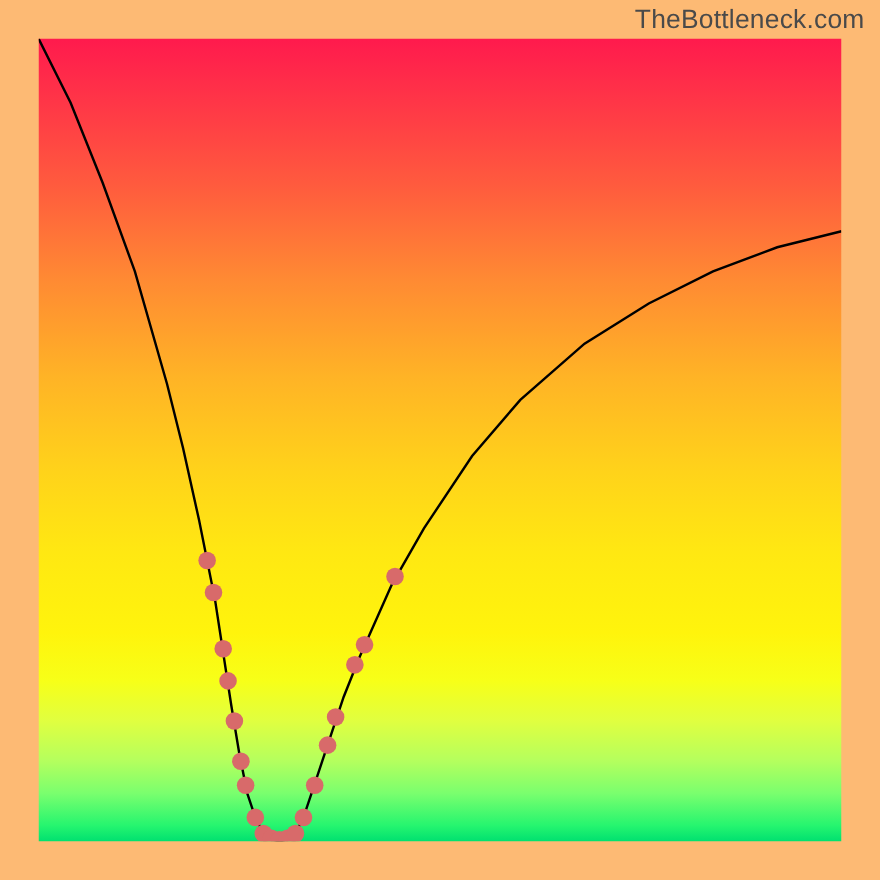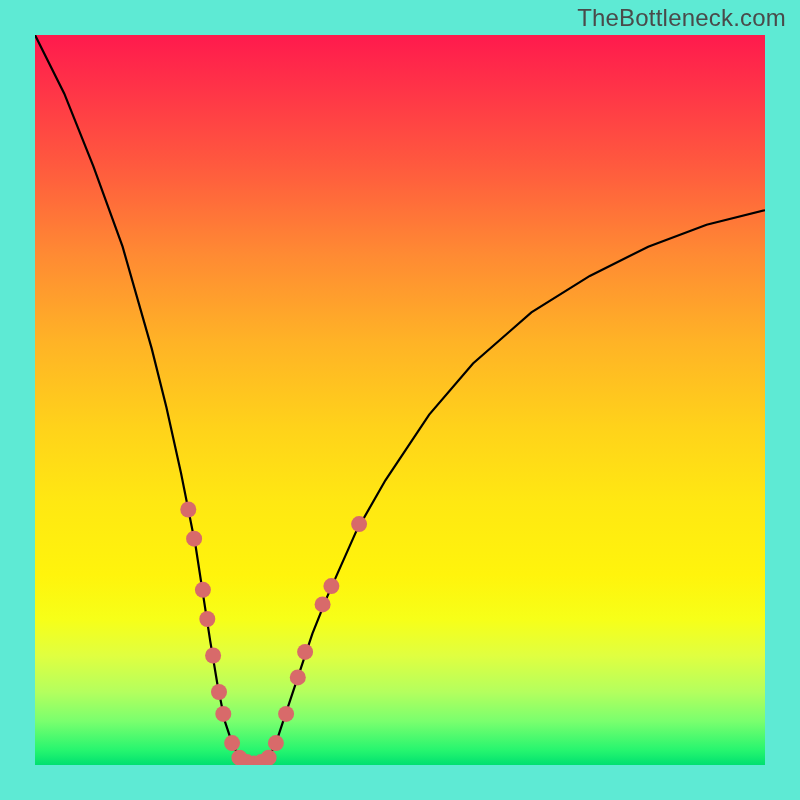--- a/index.html
+++ b/index.html
@@ -10,21 +10,21 @@
     overflow: hidden;
     background: #000;
     font-family: Arial, Helvetica, sans-serif;
   }
   .frame {
     position: absolute;
     left: 0;
     top: 0;
     width: 800px;
     height: 800px;
-    background: #5eead4;
+    background: #fdba74;
   }
   .plot {
     position: absolute;
     left: 35px;
     top: 35px;
     width: 730px;
     height: 730px;
     overflow: hidden;
   }
   .gradient {

